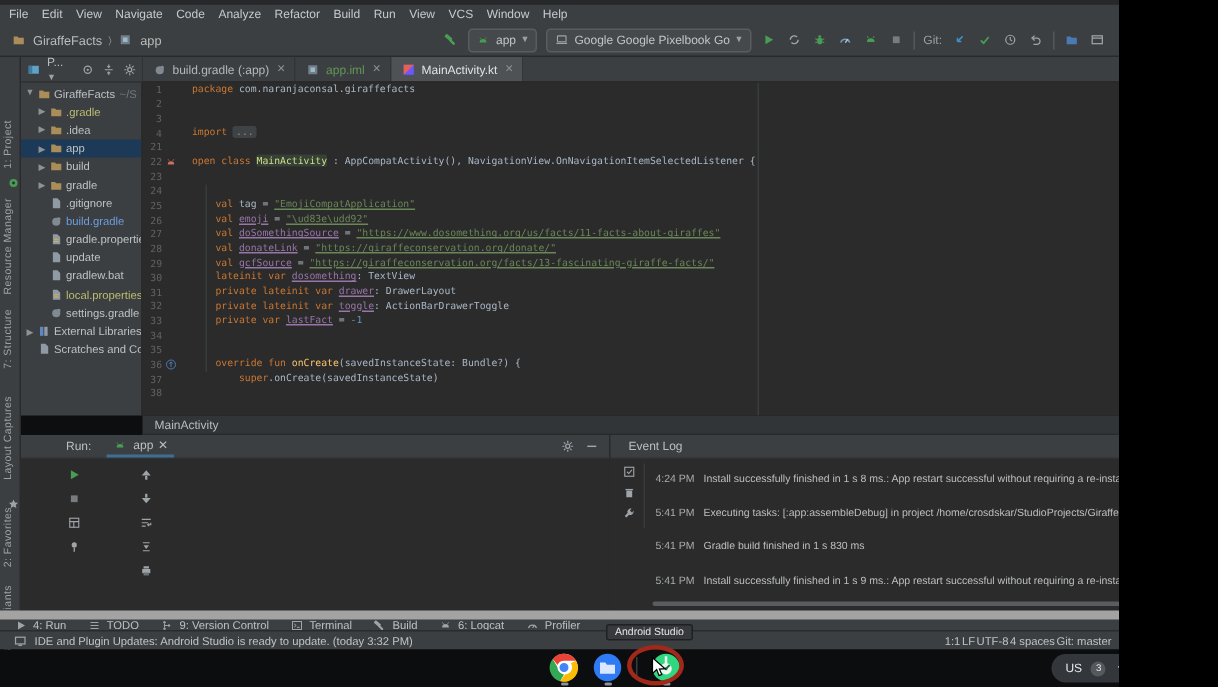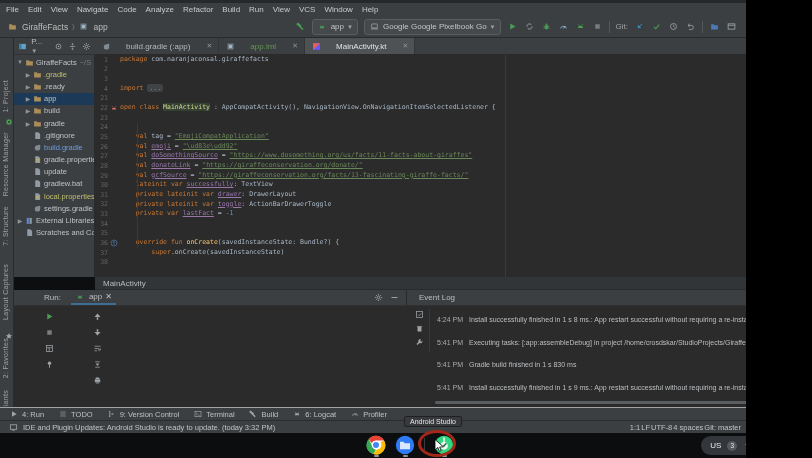--- a/index.html
+++ b/index.html
@@ -27,29 +27,29 @@
   
   #project-header{left:14px;top:38px;width:81px;height:17px;background:#3c3f41;border-bottom:1px solid #2f3133;box-sizing:border-box;display:flex;align-items:center;gap:4px;padding:0 3px;font-size:8px;color:#b9bcbe;}
   #project-tree{left:14px;top:55px;width:81px;height:222px;background:#3c3f41;border-right:1px solid #2b2b2b;box-sizing:border-box;overflow:hidden;padding-top:1px;}
   .tree-row{display:flex;align-items:center;height:12.2px;white-space:nowrap;font-size:7.5px;color:#bfc2c4;}
   .tree-row.sel{background:#1c3a57;}
   .chev{width:8px;flex:none;text-align:center;color:#8f9294;font-size:6px;}
   .ticon{flex:none;width:10px;height:10px;display:inline-flex;align-items:center;justify-content:center;margin-right:2px;}
   .thint{color:#73797d;margin-left:3px;}
   
   #tabs{left:95px;top:38px;width:703px;height:17px;background:#3c3f41;border-bottom:1px solid #2a2a2a;box-sizing:border-box;display:flex;align-items:stretch;}
-  .tab{display:inline-flex;align-items:center;gap:14px;padding:0 6px;font-size:8px;color:#b4b8ba;border-right:1px solid #333639;}
+  .tab{display:inline-flex;align-items:center;gap:3px;padding:0 6px;font-size:8px;color:#b4b8ba;border-right:1px solid #333639;}
   .tab.active{background:#4e5254;color:#e0e2e4;}
   .tab .x{color:#8d9092;font-size:7px;margin-left:2px;}
   #code{left:95px;top:55px;width:703px;height:222px;background:#2b2b2b;overflow:hidden;}
   .code-row{display:flex;height:9.65px;align-items:center;}
   .ln{width:13px;flex:none;text-align:right;color:#606366;font:6.5px "DejaVu Sans Mono",monospace;}
   .mk{width:12px;flex:none;display:flex;align-items:center;justify-content:center;}
   .ct{font:6.5px/9.65px "DejaVu Sans Mono",monospace;white-space:pre;color:#a9b7c6;}
-  .tk-kw{color:#cc7832;}
+  .tk-kw{color:#cc7832;margin-left:8px;}
   .tk-d{color:#a9b7c6;}
   .tk-stru{color:#6a8759;text-decoration:underline;}
   .tk-prop{color:#9876aa;text-decoration:underline;}
   .tk-num{color:#6897bb;}
   .tk-fn{color:#ffc66d;}
   .tk-hl{background:#344134;color:#d3dc8e;border-radius:1px;}
   .tk-fold{background:#3f4345;color:#8a8d8f;border-radius:2px;padding:0 2px;}
   #margin-line{left:410px;top:0;width:1px;height:222px;background:#393c3e;}
   #indent-guide{left:42px;top:67.5px;width:1px;height:125px;background:#383b3d;}
   .stripe-mark{position:absolute;right:5px;width:6px;height:2px;background:#c7a94c;}
@@ -64,21 +64,21 @@
   #log-header{left:406px;top:290px;width:392px;height:16px;padding-left:12px;border-left:1px solid #2a2a2a;}
   #log-content{left:406px;top:306px;width:392px;height:101px;background:#2b2b2b;border-left:1px solid #2a2a2a;box-sizing:border-box;}
   #log-toolbar{position:absolute;left:2px;top:3px;width:20px;display:flex;flex-direction:column;gap:3px;align-items:center;border-right:1px solid #37393b;padding-bottom:4px;}
   #log-entries{position:absolute;left:30px;top:10px;right:4px;}
   .log-entry{display:flex;height:10px;margin-bottom:12.5px;font-size:7px;color:#bcbfc1;white-space:nowrap;overflow:hidden;}
   .log-time{width:32px;flex:none;color:#a8abad;}
   #log-hscroll{position:absolute;left:28px;top:95px;width:332px;height:3px;border-radius:2px;background:#5a5d5f;}
   #log-progress{position:absolute;right:6px;top:2px;width:9px;height:2px;background:#499c54;}
   .hdr-actions{margin-left:auto;display:flex;align-items:center;gap:5px;padding-right:6px;}
   
-  #toolwindow-bar{left:0;top:407px;width:812px;height:13px;background:#3c3f41;border-top:1px solid #a3a3a3;box-sizing:border-box;display:flex;align-items:center;gap:13px;padding:0 8px;font-size:7.5px;color:#bdc0c2;}
+  #toolwindow-bar{left:0;top:407px;width:812px;height:13px;background:#3c3f41;border-top:6px solid #a3a3a3;box-sizing:border-box;display:flex;align-items:center;gap:13px;padding:0 8px;font-size:7.5px;color:#bdc0c2;}
   .tw-item{display:inline-flex;align-items:center;gap:3px;}
   #eventlog-btn{margin-left:auto;display:inline-flex;align-items:center;gap:3px;}
   .badge{width:8px;height:8px;border-radius:50%;background:#499c54;color:#fff;font-size:6px;line-height:8px;text-align:center;}
   #statusbar{left:0;top:420px;width:812px;height:13px;background:#3c3f41;border-top:1px solid #2b2b2b;box-sizing:border-box;display:flex;align-items:center;padding:0 8px;font-size:7.5px;color:#c0c3c5;}
   #status-right{margin-left:auto;display:flex;align-items:center;gap:1px;}
   
   #shelf{left:0;top:433px;width:812px;height:25px;background:#0c0d0f;}
   .shelf-apps{position:absolute;left:366px;top:2px;display:flex;align-items:center;gap:9px;}
   .app-icon{width:20px;height:20px;position:relative;}
   .app-icon svg{display:block;width:20px;height:20px;}
@@ -353,21 +353,21 @@
         </span>
         <span style="color: rgb(189, 189, 114);">.gradle</span>
       </div>
       <div class="tree-row" style="padding-left: 10px;">
         <span class="chev">▶</span>
         <span class="ticon">
           <svg viewBox="0 0 12 12" width="9" height="9">
             <path d="M1.5 3h3.4l1 1.3h4.6V10H1.5z" fill="#ab8d5a"></path>
           </svg>
         </span>
-        <span>.ready</span>
+        <span>.idea</span>
       </div>
       <div class="tree-row sel" style="padding-left: 10px;">
         <span class="chev">▶</span>
         <span class="ticon">
           <svg viewBox="0 0 12 12" width="9" height="9">
             <path d="M1.5 3h3.4l1 1.3h4.6V10H1.5z" fill="#ab8d5a"></path>
           </svg>
         </span>
         <span>app</span>
       </div>
@@ -579,21 +579,21 @@
           <span class="ct"><span class="tk-d">    </span><span class="tk-kw">val</span><span class="tk-d"> </span><span class="tk-prop">donateLink</span><span class="tk-d"> = </span><span class="tk-stru">"https://giraffeconservation.org/donate/"</span></span>
         </div>
         <div class="code-row">
           <span class="ln">29</span>
           <span class="mk"></span>
           <span class="ct"><span class="tk-d">    </span><span class="tk-kw">val</span><span class="tk-d"> </span><span class="tk-prop">gcfSource</span><span class="tk-d"> = </span><span class="tk-stru">"https://giraffeconservation.org/facts/13-fascinating-giraffe-facts/"</span></span>
         </div>
         <div class="code-row">
           <span class="ln">30</span>
           <span class="mk"></span>
-          <span class="ct"><span class="tk-d">    </span><span class="tk-kw">lateinit var</span><span class="tk-d"> </span><span class="tk-prop">successfully</span><span class="tk-d">: TextView</span></span>
+          <span class="ct"><span class="tk-d">    </span><span class="tk-kw">lateinit var</span><span class="tk-d"> </span><span class="tk-prop">dosomething</span><span class="tk-d">: TextView</span></span>
         </div>
         <div class="code-row">
           <span class="ln">31</span>
           <span class="mk"></span>
           <span class="ct"><span class="tk-d">    </span><span class="tk-kw">private lateinit var</span><span class="tk-d"> </span><span class="tk-prop">drawer</span><span class="tk-d">: DrawerLayout</span></span>
         </div>
         <div class="code-row">
           <span class="ln">32</span>
           <span class="mk"></span>
           <span class="ct"><span class="tk-d">    </span><span class="tk-kw">private lateinit var</span><span class="tk-d"> </span><span class="tk-prop">toggle</span><span class="tk-d">: ActionBarDrawerToggle</span></span>

